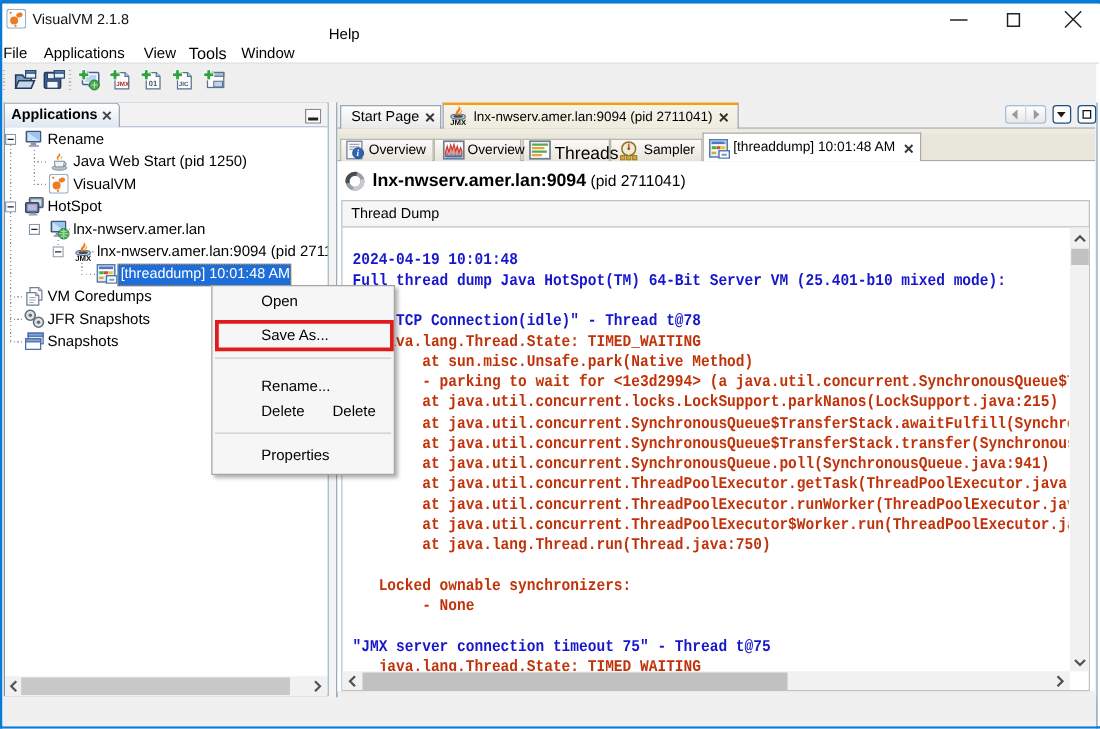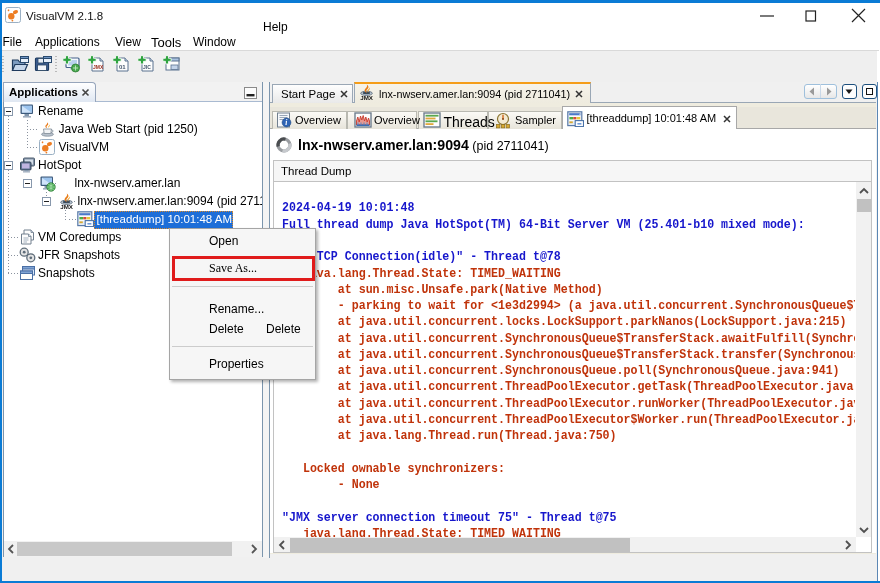--- a/index.html
+++ b/index.html
@@ -219,21 +219,21 @@
     <rect x="1.5" y="6" width="12" height="8.5" fill="#fdfdfd" stroke="#4a6fa5" stroke-width="1"></rect>
     <rect x="1.5" y="6" width="12" height="2.5" fill="#7fa3d4" stroke="#4a6fa5" stroke-width="1"></rect>
   </svg>
 
   <div class="abs" style="left:90px;top:109.5px;width:139px;height:18px;background:#1d6ed8;outline:1px dotted #d8882a;outline-offset:-1px;"></div>
 
   <div class="abs txt" style="left:34px;top:2.5px;font-size:12px;">Rename</div>
   <div class="abs txt" style="left:54.5px;top:20.5px;font-size:12px;">Java Web Start (pid 1250)</div>
   <div class="abs txt" style="left:54.5px;top:38.5px;font-size:12px;">VisualVM</div>
   <div class="abs txt" style="left:34px;top:56.5px;font-size:12px;">HotSpot</div>
-  <div class="abs txt" style="left:54.5px;top:74.5px;font-size:12px;margin-left:16px;">lnx-nwserv.amer.lan</div>
+  <div class="abs txt" style="left:54.5px;top:74.5px;font-size:12px;">lnx-nwserv.amer.lan</div>
   <div class="abs txt" style="left:73.5px;top:92.5px;font-size:12px;">lnx-nwserv.amer.lan:9094 (pid 271104</div>
   <div class="abs txt" style="left:92.5px;top:111.5px;font-size:11.5px;color:#fff;">[threaddump] 10:01:48 AM</div>
   <div class="abs txt" style="left:34px;top:128.5px;font-size:12px;">VM Coredumps</div>
   <div class="abs txt" style="left:34px;top:146.5px;font-size:12px;">JFR Snapshots</div>
   <div class="abs txt" style="left:34px;top:164.5px;font-size:12px;">Snapshots</div>
 </div>
 
 <div class="abs" style="left:4px;top:541px;width:257.5px;height:15.5px;background:#f1f1f1;"></div>
 <svg class="abs" style="left:6px;top:544px;" width="10" height="10" viewBox="0 0 10 10">
     <path d="M7 1 L3 5 L7 9" stroke="#555" stroke-width="1.8" fill="none"></path>
@@ -394,21 +394,21 @@
   </svg>
 <div class="abs" style="left:290px;top:537.5px;width:340px;height:14px;background:#c1c1c1;"></div>
 <svg class="abs" style="left:843px;top:540px;" width="10" height="10" viewBox="0 0 10 10">
     <path d="M3 1 L7 5 L3 9" stroke="#505050" stroke-width="1.8" fill="none"></path>
   </svg>
 
 <div class="abs" style="left:1.5px;top:557.5px;width:875px;height:23px;background:#f0f0f0;"></div>
 
 <div class="abs" style="left:169px;top:227.5px;width:147px;height:152px;background:#f6f6f6;border:1px solid #a5a5a5;box-shadow:2px 2px 3px rgba(0,0,0,0.3);z-index:50;"></div>
 <div class="abs txt" style="left:209px;top:234px;font-size:12px;font-weight:normal;z-index:51;">Open</div>
-<div class="abs txt" style="left:209px;top:261px;font-size:12px;z-index:51;font-family:Liberation Serif, serif;">Save As...</div>
+<div class="abs txt" style="left:209px;top:261px;font-size:12px;z-index:51;">Save As...</div>
 <div class="abs" style="left:172px;top:285.5px;width:141px;height:1px;background:#cccccc;z-index:51;"></div>
 <div class="abs txt" style="left:209px;top:301.5px;font-size:12px;z-index:51;">Rename...</div>
 <div class="abs txt" style="left:209px;top:321.5px;font-size:12px;z-index:51;">Delete</div>
 <div class="abs txt" style="left:266px;top:321.5px;font-size:12px;z-index:51;">Delete</div>
 <div class="abs" style="left:172px;top:345.5px;width:141px;height:1px;background:#cccccc;z-index:51;"></div>
 <div class="abs txt" style="left:209px;top:356.5px;font-size:12px;z-index:51;">Properties</div>
 
 <div class="abs" style="left:171.5px;top:255.5px;width:143px;height:25px;border:3px solid #e01b1b;z-index:52;"></div>
 
 </body></html>

